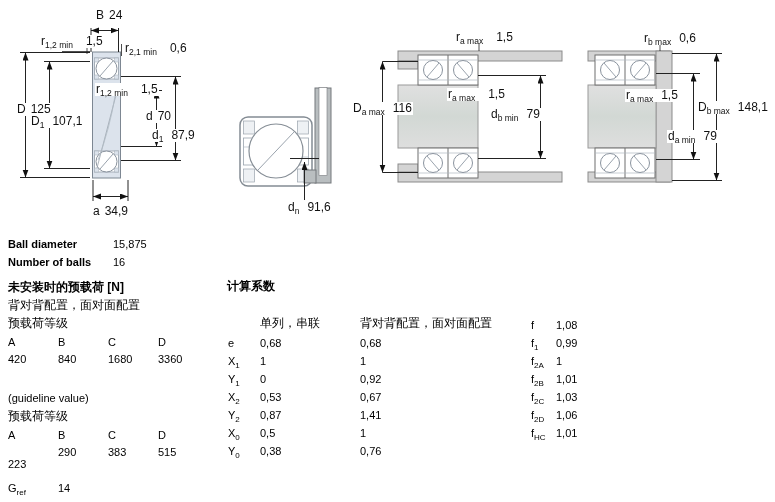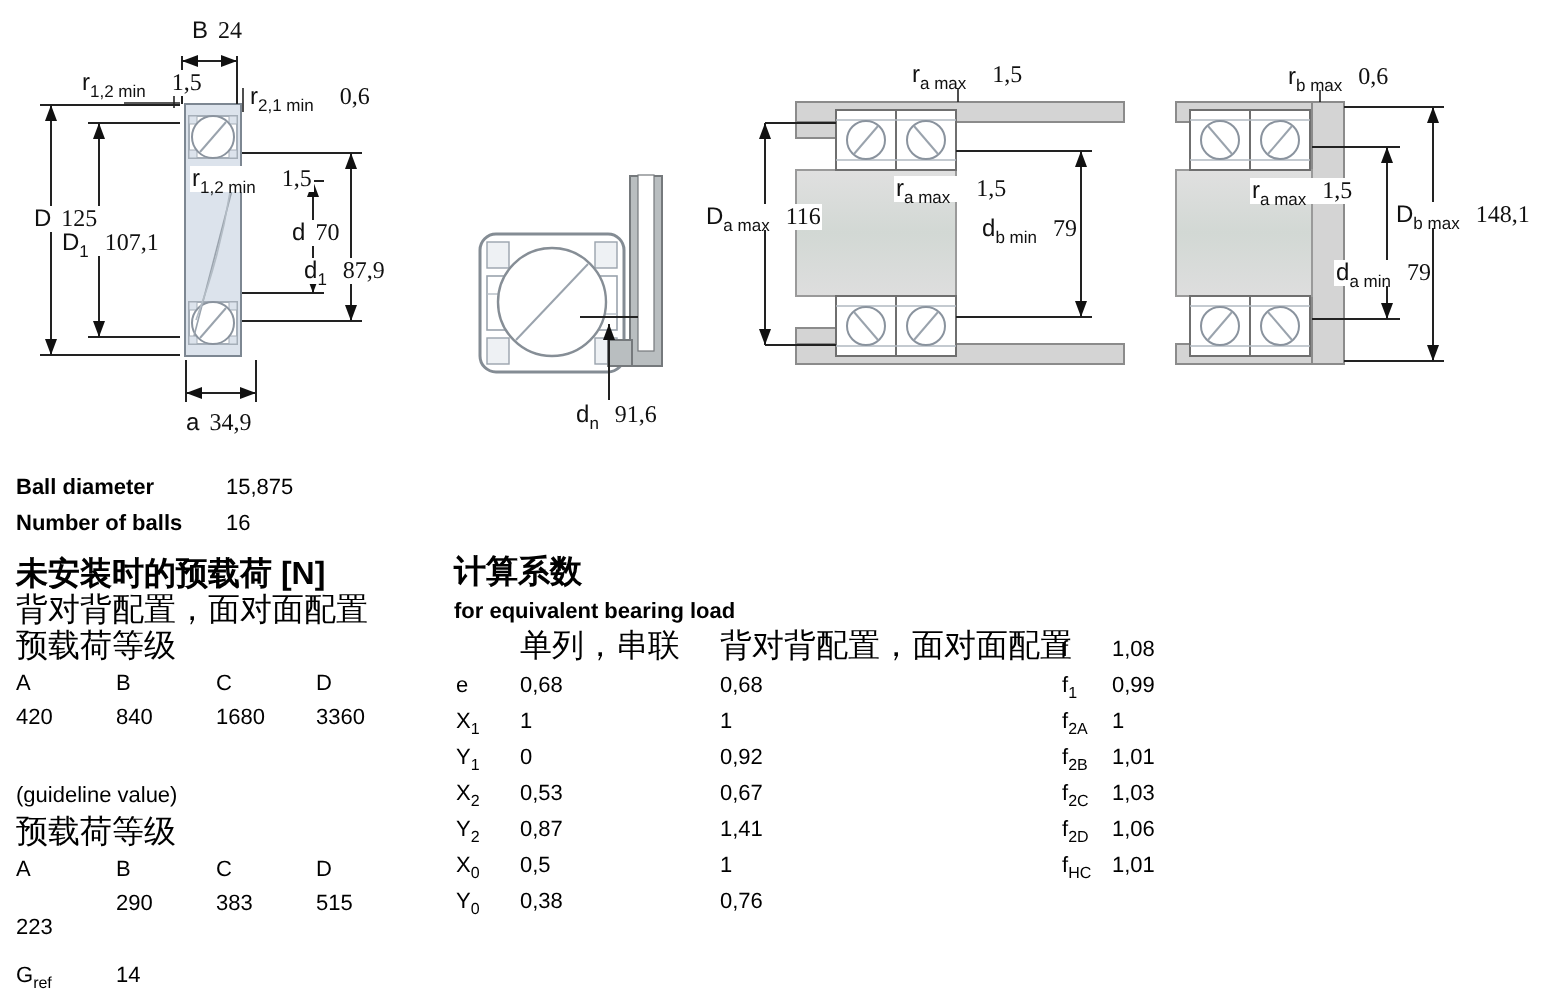--- a/index.html
+++ b/index.html
@@ -3,27 +3,27 @@
 <meta charset="utf-8">
 <style>
   html,body{margin:0;padding:0;background:#fff;}
   #page{position:relative;width:775px;height:502px;background:#fff;overflow:hidden;
         font-family:"Liberation Sans", sans-serif;color:#000;}
   svg{position:absolute;left:0;top:0;}
   
   .dim{position:absolute;font-size:12px;line-height:13px;background:#fff;white-space:nowrap;
        padding:0 1px;color:#111;}
   .dim sub{font-size:8.5px;line-height:0;}
-  .dim .val{margin-left:8px;font-family:Liberation Serif, serif;}
+  .dim .val{margin-left:8px;}
   .dim.gap-sm .val{margin-left:5px;}
   .dim.gap-lg .val{margin-left:13px;}
   
   .t{position:absolute;font-size:11px;line-height:13px;white-space:nowrap;}
   .b{font-weight:bold;}
-  .cjk{font-size:16px;}
+  .cjk{font-size:12px;}
   .t sub{font-size:8px;line-height:0;}
 </style>
 </head>
 <body>
 
 <div id="page">
 
   <svg width="775" height="230" viewBox="0 0 775 230">
     <defs>
       <marker id="ah" markerWidth="9" markerHeight="8" refX="8" refY="3" orient="auto-start-reverse" markerUnits="userSpaceOnUse">
@@ -218,21 +218,20 @@
   <span class="t" style="left:158px;top:429px">D</span>
   <span class="t" style="left:8px;top:458px">223</span>
   <span class="t" style="left:58px;top:446px">290</span>
   <span class="t" style="left:108px;top:446px">383</span>
   <span class="t" style="left:158px;top:446px">515</span>
 
   <span class="t" style="left:8px;top:482px"><span>G</span><sub>ref</sub></span>
   <span class="t" style="left:58px;top:482px">14</span>
 
   <span class="t b cjk" style="left:227px;top:280px">计算系数</span>
-  <span class="t b" style="left:227px;top:300px">for equivalent bearing load</span>
   <span class="t cjk" style="left:260px;top:317px">单列，串联</span>
   <span class="t cjk" style="left:360px;top:317px">背对背配置，面对面配置</span>
 
   <span class="t" style="left:228px;top:337px"><span>e</span><sub></sub></span>
   <span class="t" style="left:260px;top:337px">0,68</span>
   <span class="t" style="left:360px;top:337px">0,68</span>
 
   <span class="t" style="left:228px;top:355px"><span>X</span><sub>1</sub></span>
   <span class="t" style="left:260px;top:355px">1</span>
   <span class="t" style="left:360px;top:355px">1</span>

